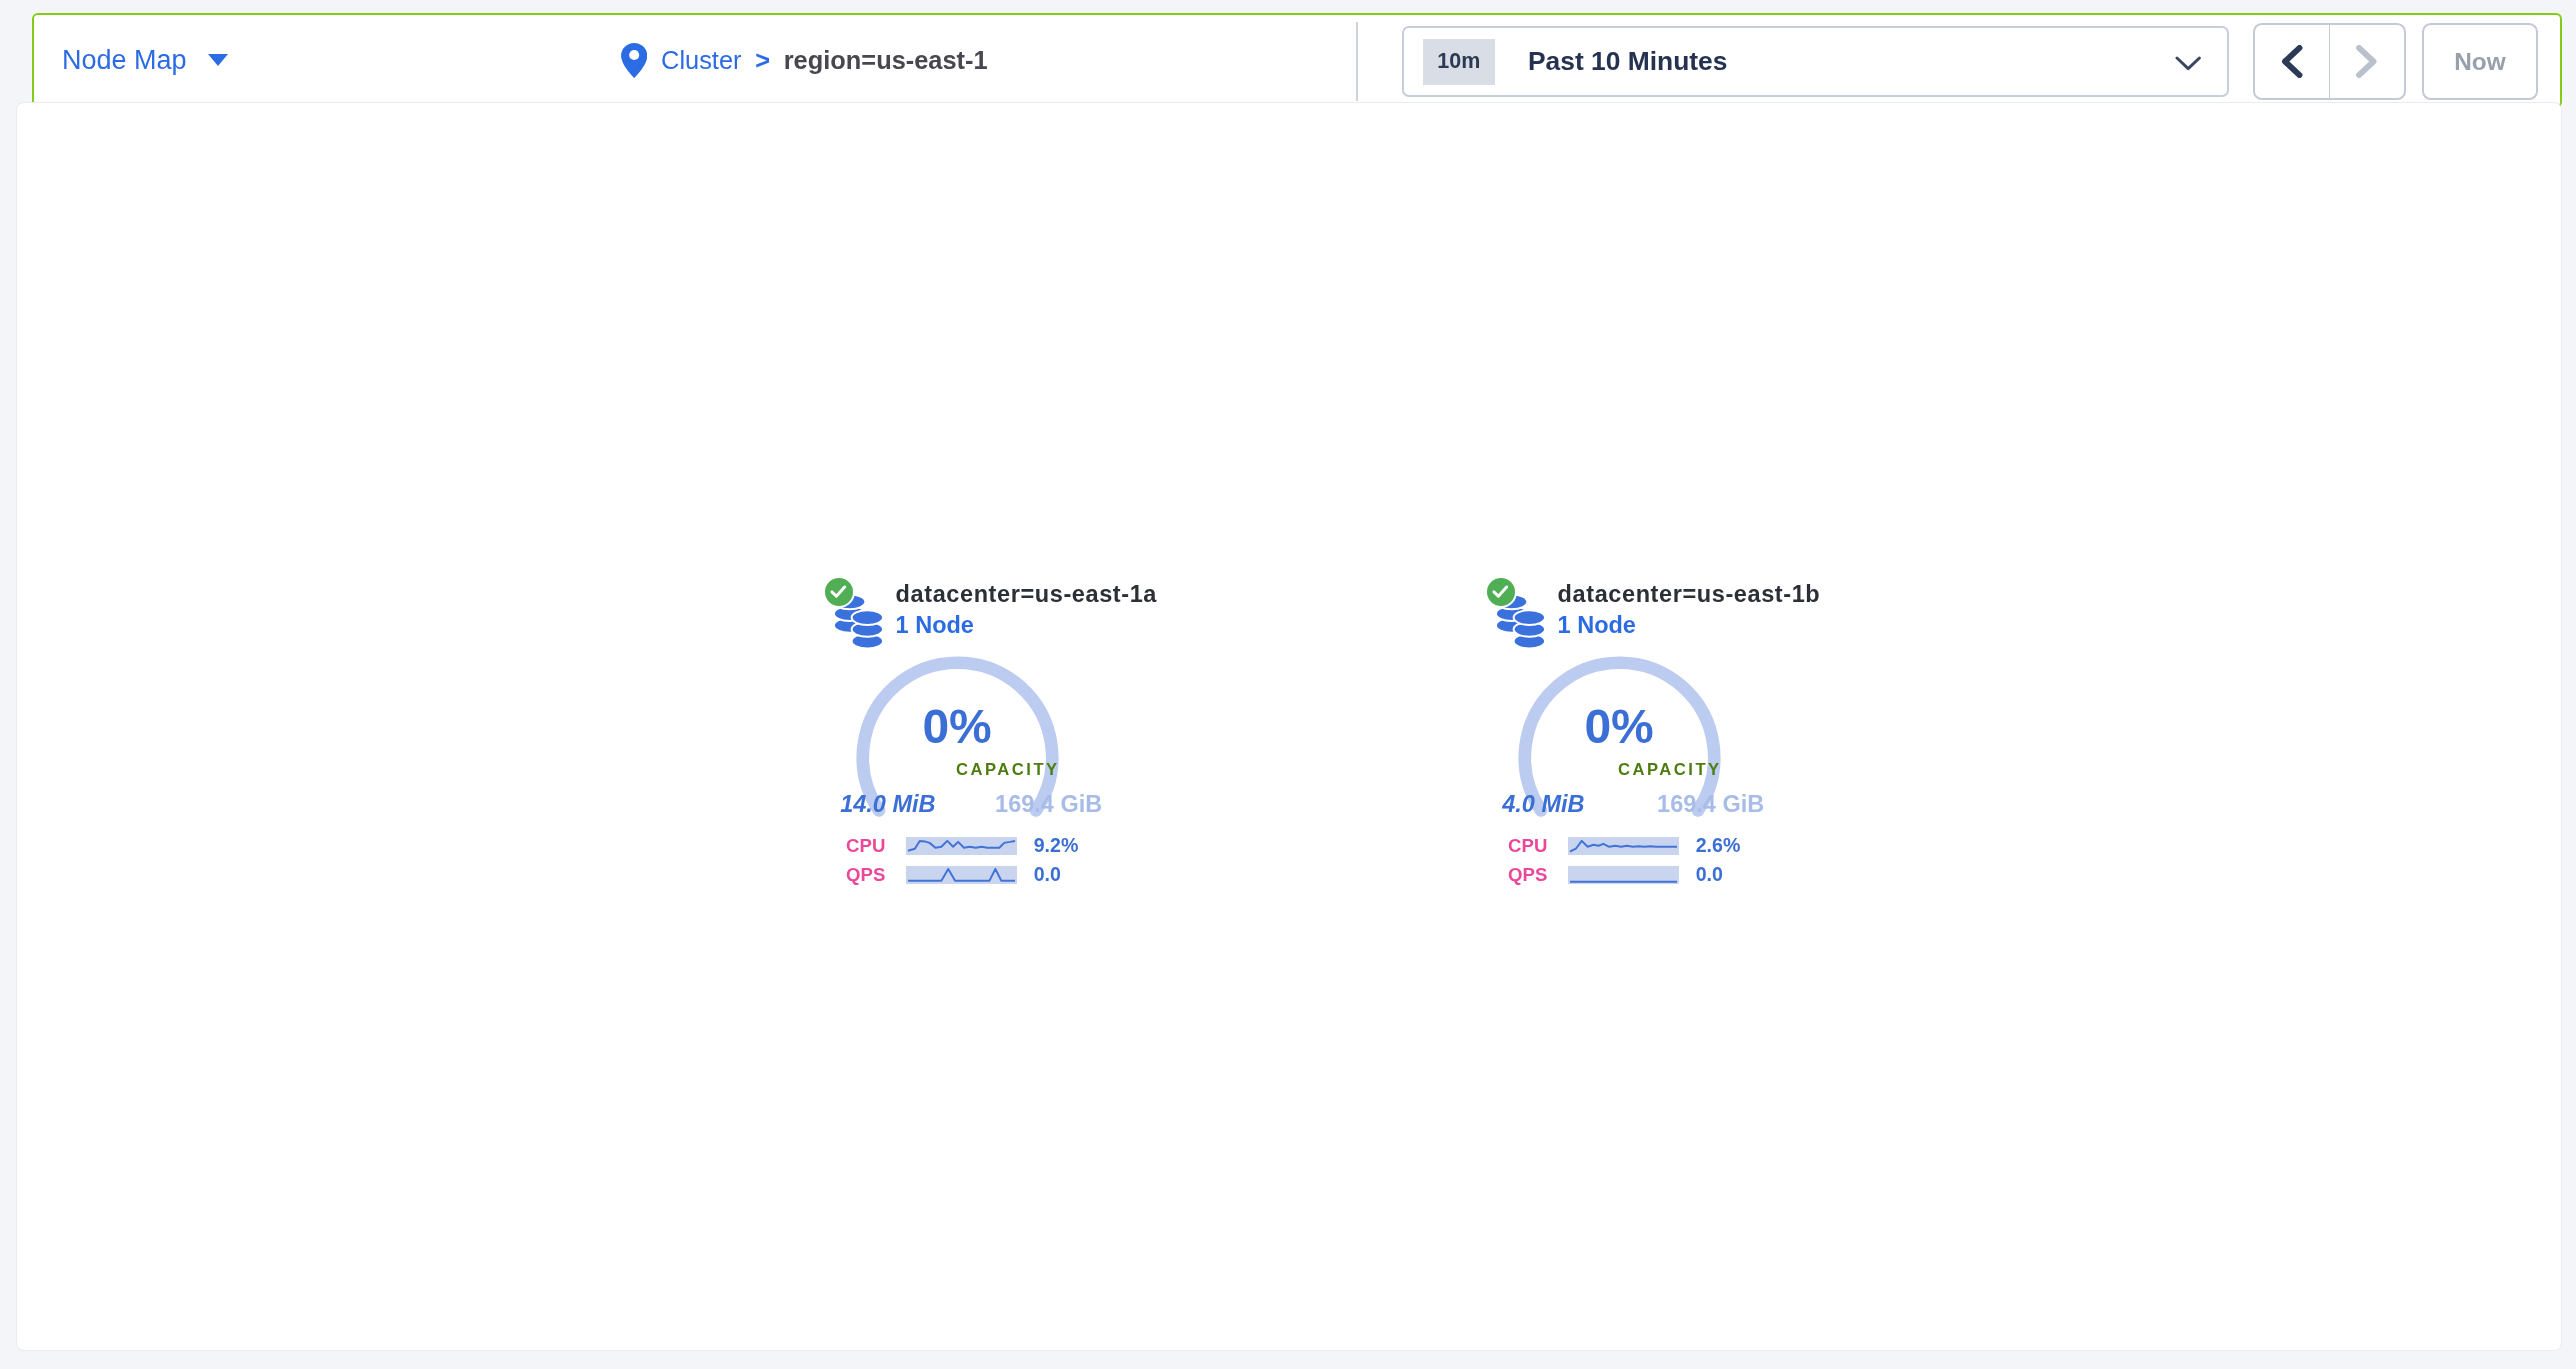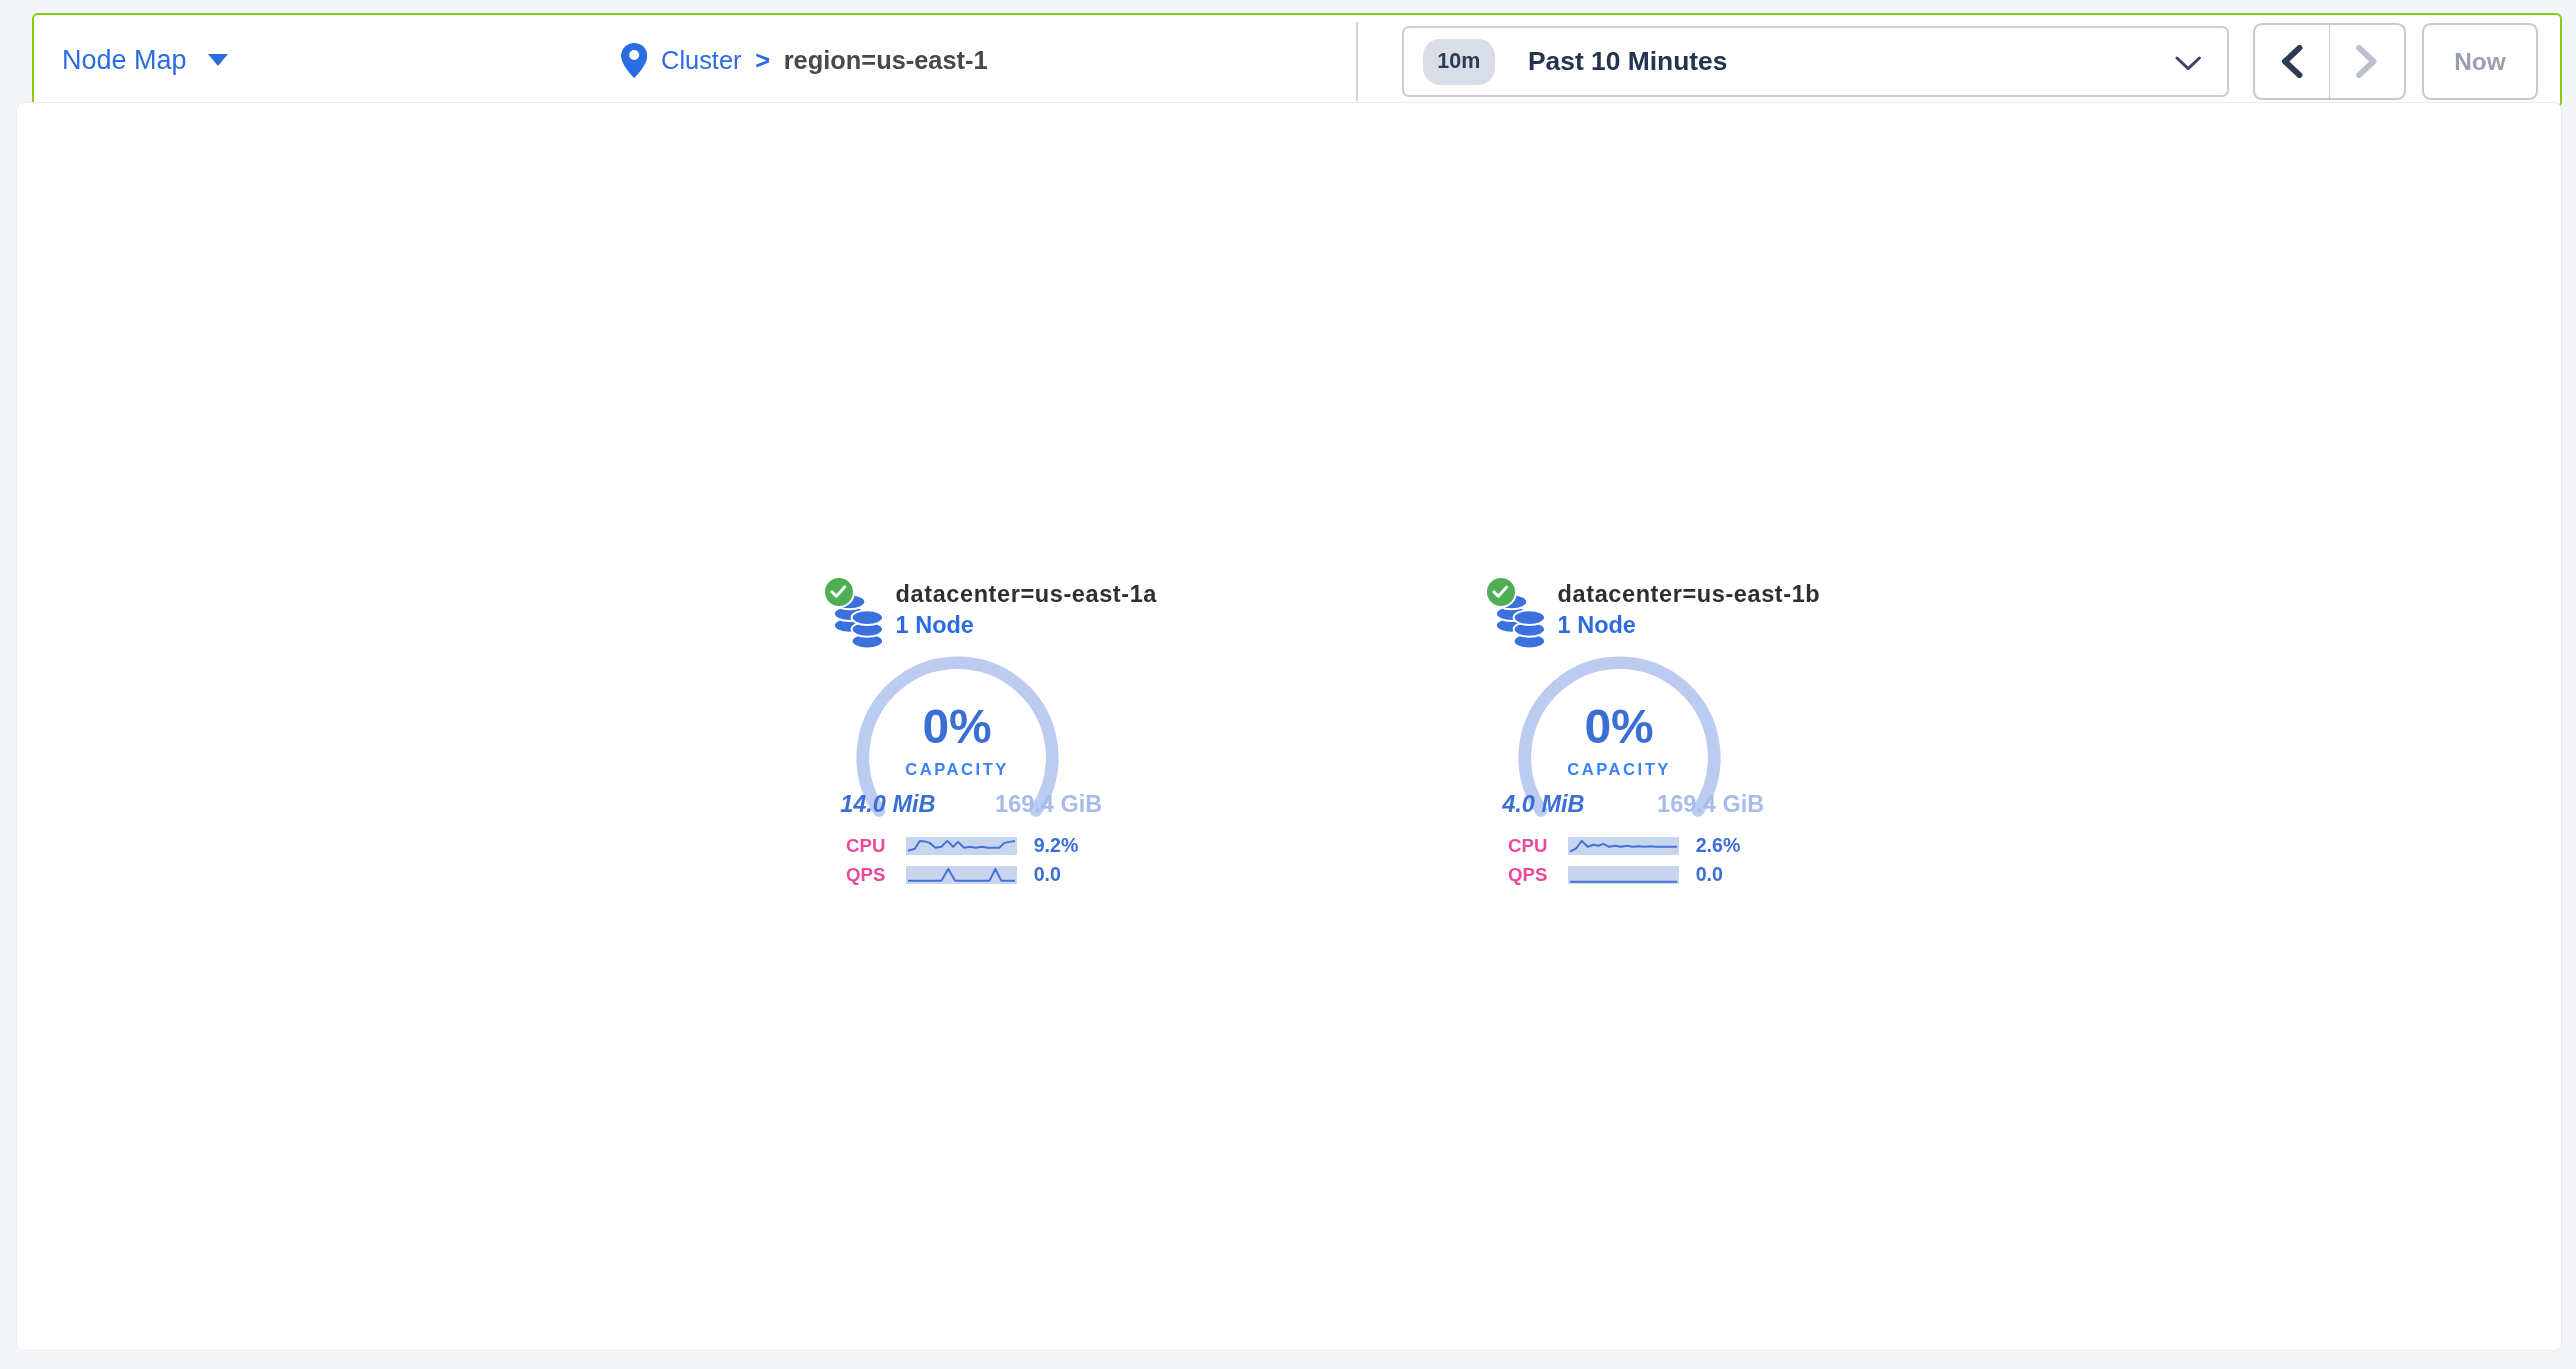--- a/index.html
+++ b/index.html
@@ -38,21 +38,21 @@
     position:absolute; left:1322px; top:7.8px; width:2px; height:79px; background:#cfd3dd;
   }
 
   .time-select {
     position:absolute; left:1368px; top:11.7px; width:827px; height:71px;
     border:2px solid #c7cdda; border-radius:6.8px; background:#fff;
     display:flex; align-items:center; cursor:pointer;
   }
   .time-badge {
     margin-left:18.6px; background:#d9dde6; color:#2c3a54;
-    font-size:21.5px; font-weight:700; padding:10.8px 14.7px; border-radius:17px;
+    font-size:21.5px; font-weight:700; padding:10.8px 14.7px; border-radius:0;
   }
   .time-label { margin-left:33px; font-size:26.4px; font-weight:600; color:#253350; }
   .time-chevron { position:absolute; right:25.4px; top:28px; }
 
   .nav-group {
     position:absolute; left:2219px; top:8.8px; width:153px; height:77px;
     border:2px solid #c3c9d6; border-radius:8.8px; background:#fff;
     display:flex;
   }
   .nav-btn { flex:1; display:flex; align-items:center; justify-content:center; cursor:pointer; }
@@ -80,22 +80,22 @@
   .dc-db { position:absolute; left:9.8px; top:15.6px; z-index:1; }
   .dc-title { position:absolute; left:73px; top:4.9px; font-size:23.5px; font-weight:700; color:#2b2f36; letter-spacing:0.6px; white-space:nowrap; }
   .dc-sub   { position:absolute; left:73px; top:36px; font-size:23.5px; font-weight:700; color:#2b6be3; }
   .dc-ring  { position:absolute; left:32px; top:79px; width:205px; height:205px; }
   .dc-ring path { stroke:#bccbf0; }
   .dc-pct {
     position:absolute; left:32px; top:123px; width:205px; text-align:center;
     font-size:48px; font-weight:700; color:#3b6fd6;
   }
   .dc-cap {
-    position:absolute; left:32px; top:184px; width:205px; text-align:center;
-    font-size:16.6px; font-weight:700; letter-spacing:2.5px; color:#3b82f6;
+    position:absolute; left:32px; top:184px; width:205px; text-align:right;
+    font-size:16.6px; font-weight:700; letter-spacing:2.5px; color:#4d7c0f;
   }
   .dc-vals {
     position:absolute; left:17.6px; top:215px; width:262px;
     display:flex; justify-content:space-between; font-size:23.5px; font-weight:600;
   }
   .dc-vals .used  { color:#3b6fd6;font-style:italic; }
   .dc-vals .total { color:#a8bce9; }
   .dc-row { position:absolute; left:23.5px; width:260px; height:19.6px; display:flex; align-items:center; }
   .dc-row .lbl { width:60px; font-size:18.6px; font-weight:700; color:#ec4899; }
   .dc-row .spark { width:111px; height:17.6px; background:#c9d4ee; }

